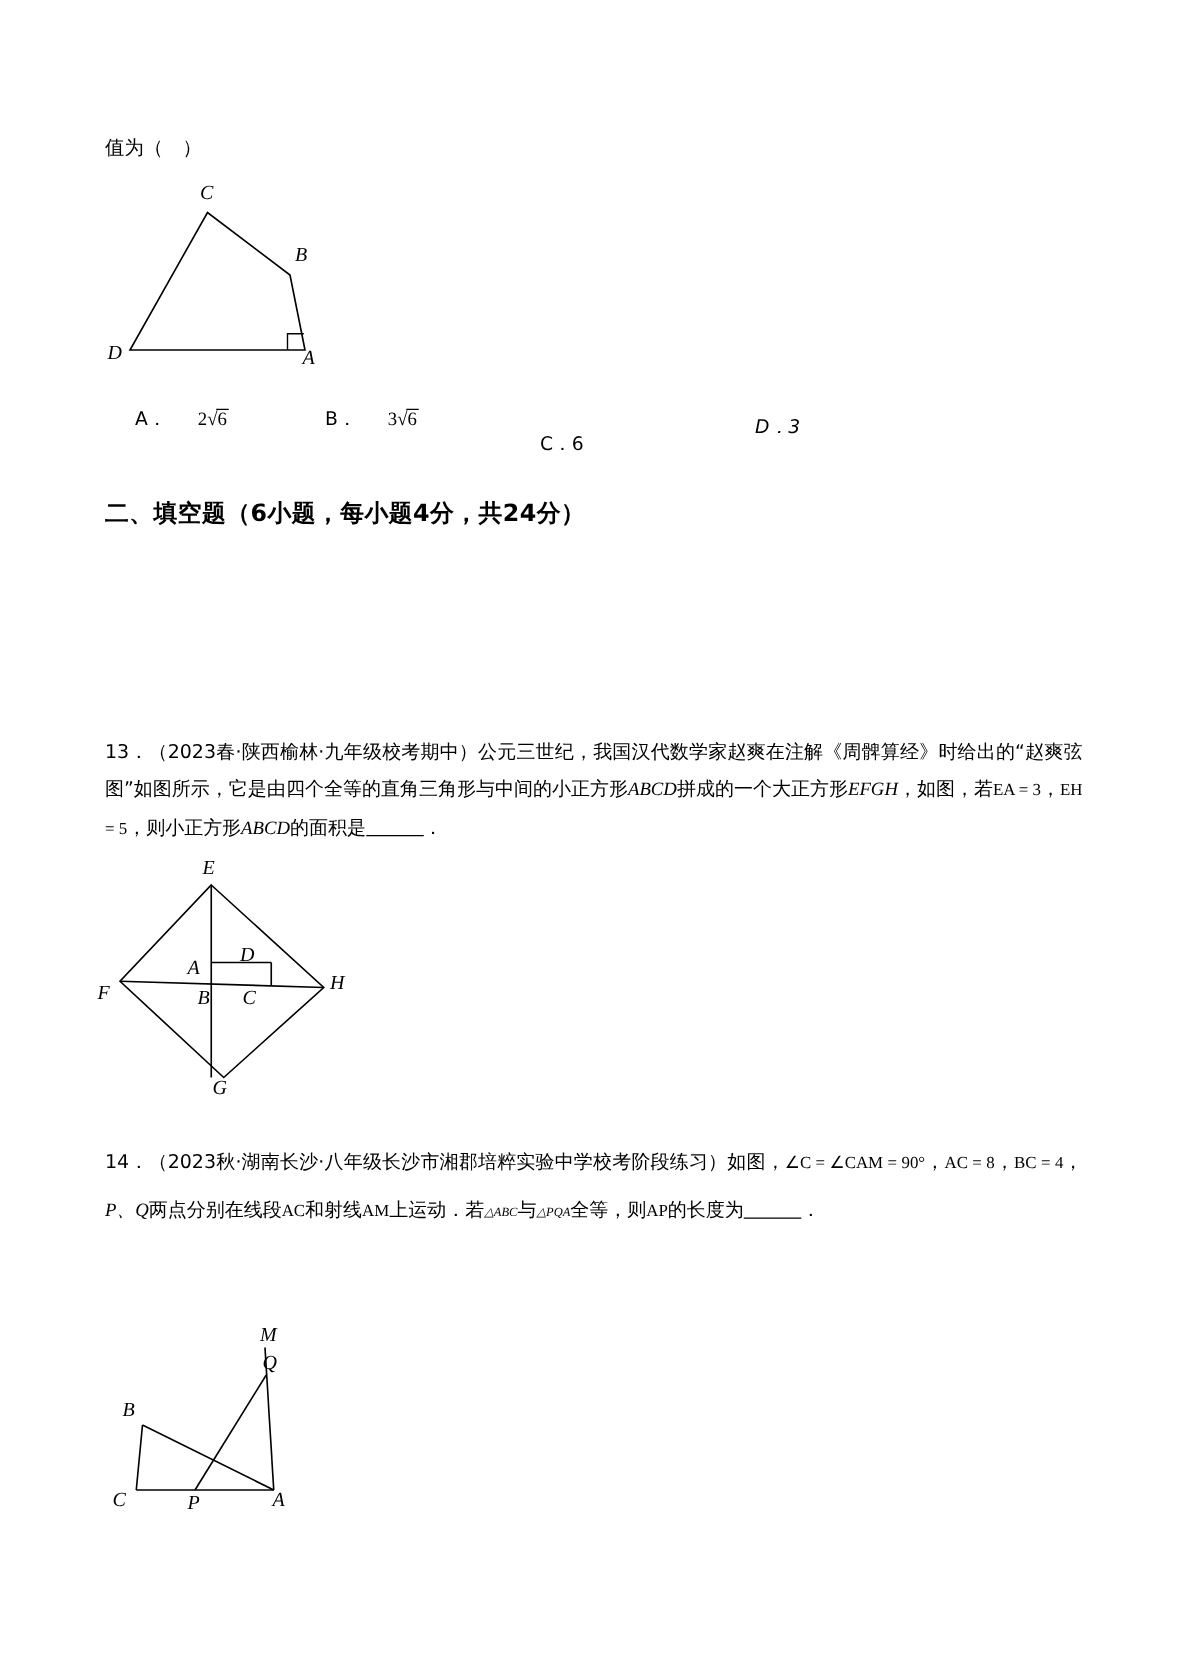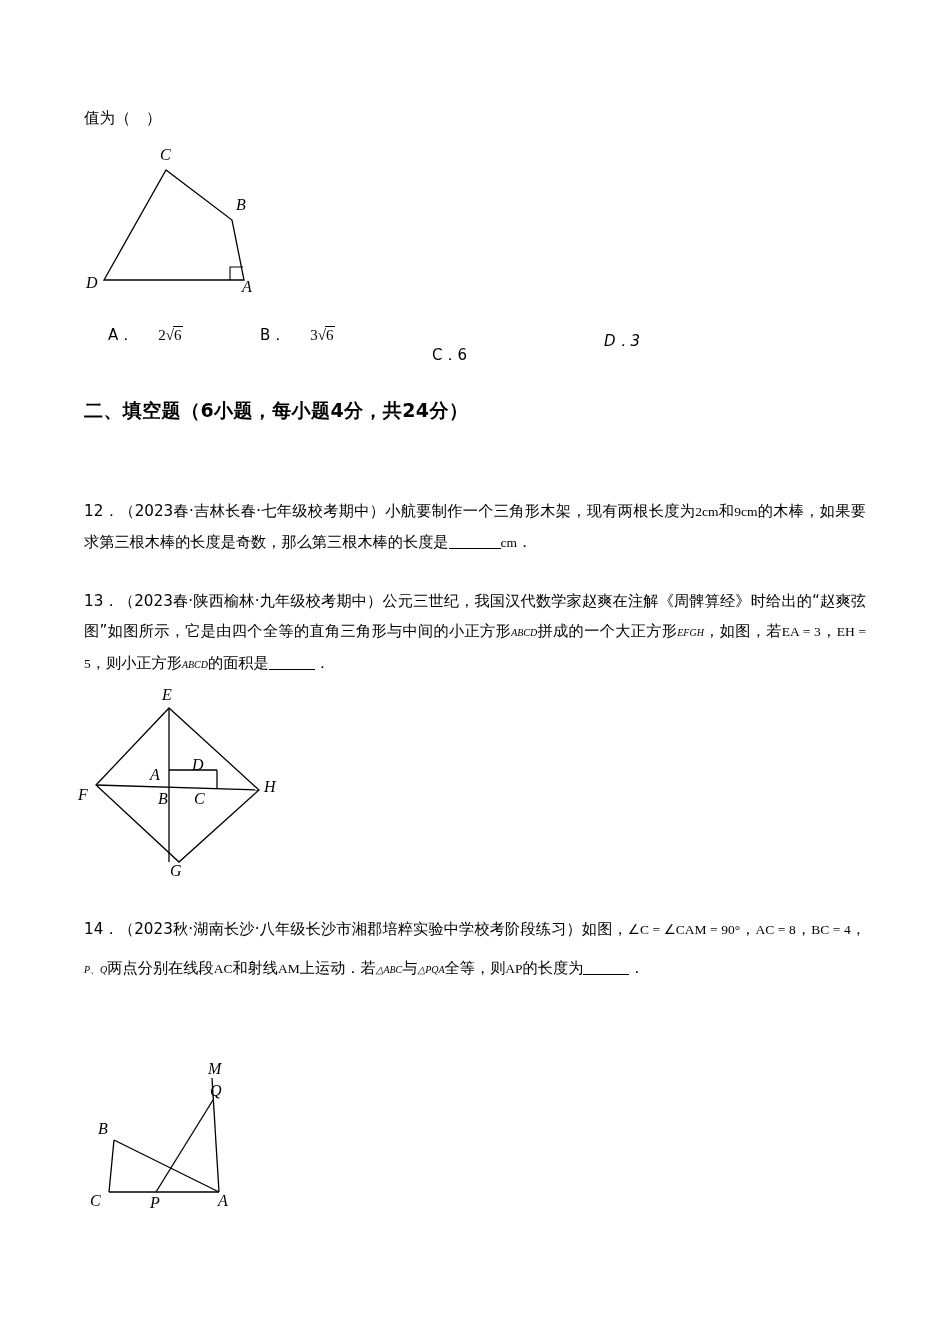--- a/index.html
+++ b/index.html
@@ -17,21 +17,21 @@
   }
   .page {
     position: relative;
     width: 918px;
     height: 1344px;
     padding: 0;
   }
   .mi {
     font-family: "Liberation Serif", serif;
     font-style: italic;
-    font-size: 10px;
+    font-size: 15px;
   }
   .small-math {
     font-family: "Liberation Serif", serif;
     font-size: 13.5px;
   }
 
   
   .top-line {
     position: absolute;
     left: 84px;
@@ -187,23 +187,20 @@
       <span class="lbl">C．</span><span>6</span>
     </div>
     <div class="choice" style="left:496px; top:14px;font-style:italic;">
       <span class="lbl">D．</span><span>3</span>
     </div>
   </div>
 
   <div class="sec-head">二、填空题（6小题，每小题4分，共24分）</div>
 
 
-  <div class="q" style="left:84px; top:496px;">
-    <span>12．</span><span>（2023春·吉林长春·七年级校考期中）</span><span>小航要制作一个三角形木架，现有两根长度为</span><span class="small-math">2cm</span><span>和</span><span class="small-math">9cm</span><span>的木棒，如果要求第三根木棒的长度是奇数，那么第三根木棒的长度是</span><span class="fill sm"></span><span class="small-math">cm</span><span>．</span>
-  </div>
 
   <div class="q" style="left:84px; top:586px;">
     <span>13．</span><span>（2023春·陕西榆林·九年级校考期中）</span><span>公元三世纪，我国汉代数学家赵爽在注解《周髀算经》时给出的“赵爽弦图”如图所示，它是由四个全等的直角三角形与中间的小正方形</span><span class="mi">ABCD</span><span>拼成的一个大正方形</span><span class="mi">EFGH</span><span>，如图，若</span><span class="small-math">EA = 3</span><span>，</span><span class="small-math">EH = 5</span><span>，则小正方形</span><span class="mi">ABCD</span><span>的面积是</span><span class="fill xs"></span><span>．</span>
   </div>
 
   <div class="fig" style="left:84px; top:690px; width:220px; height:190px;">
     <svg width="220" height="190" viewBox="0 0 220 190">
 
       <polygon points="85,18 175,100 95,172 12,95" fill="none" stroke="#000" stroke-width="1.3"></polygon>
 

